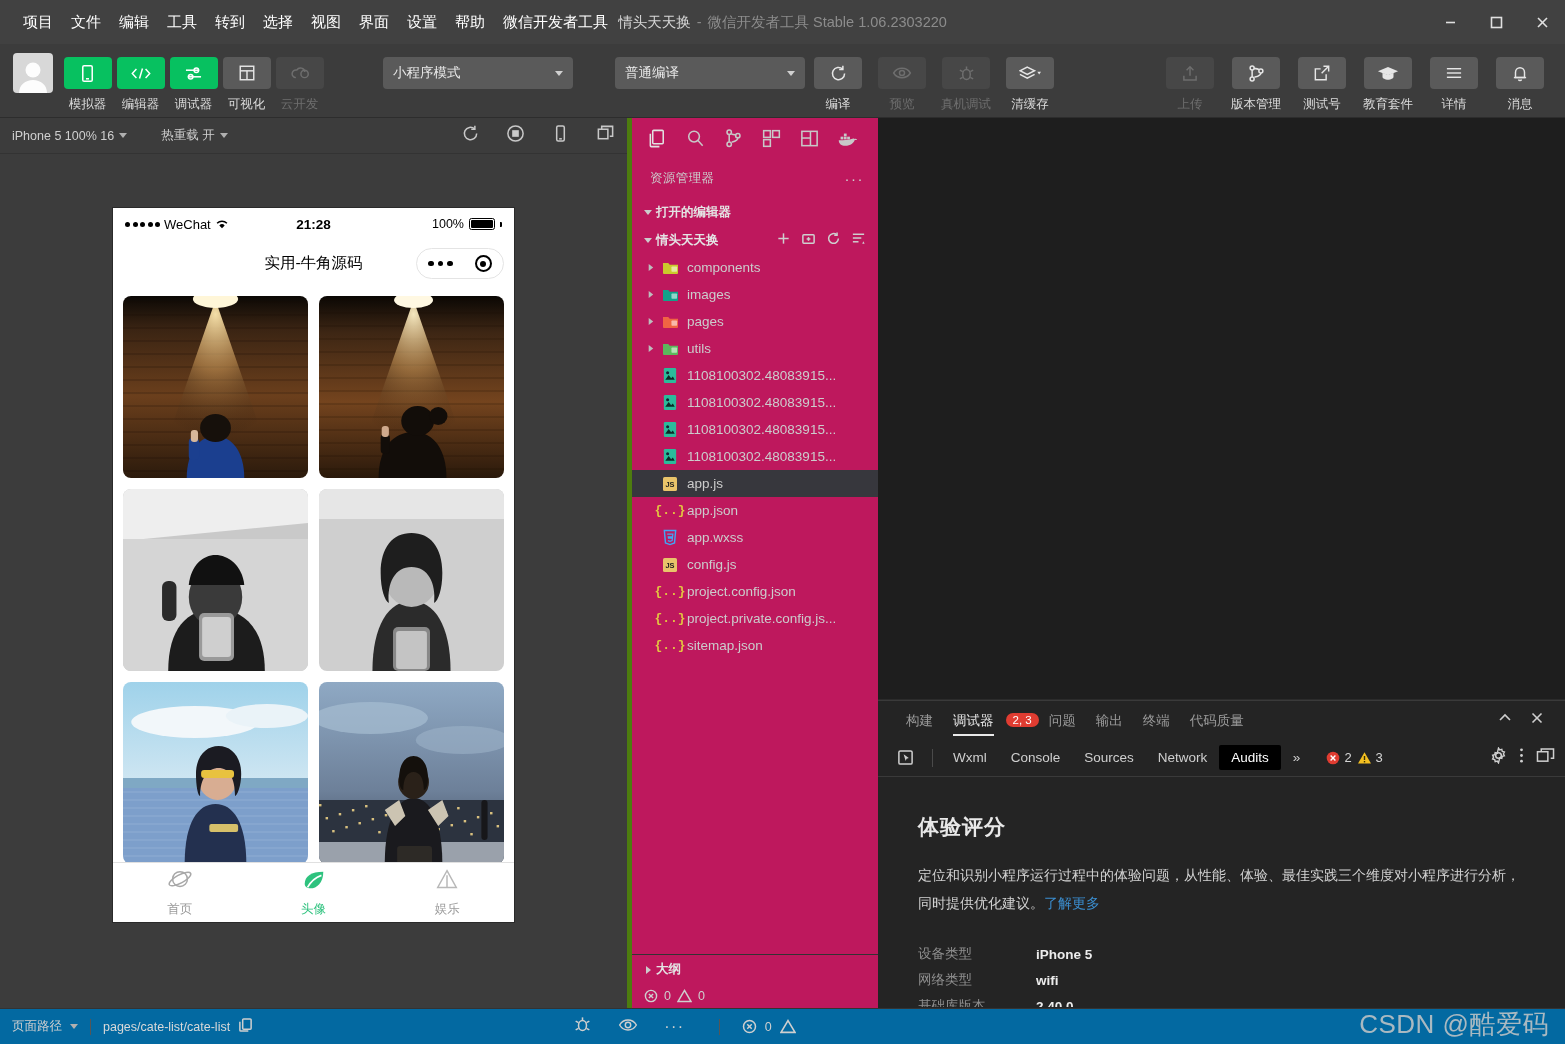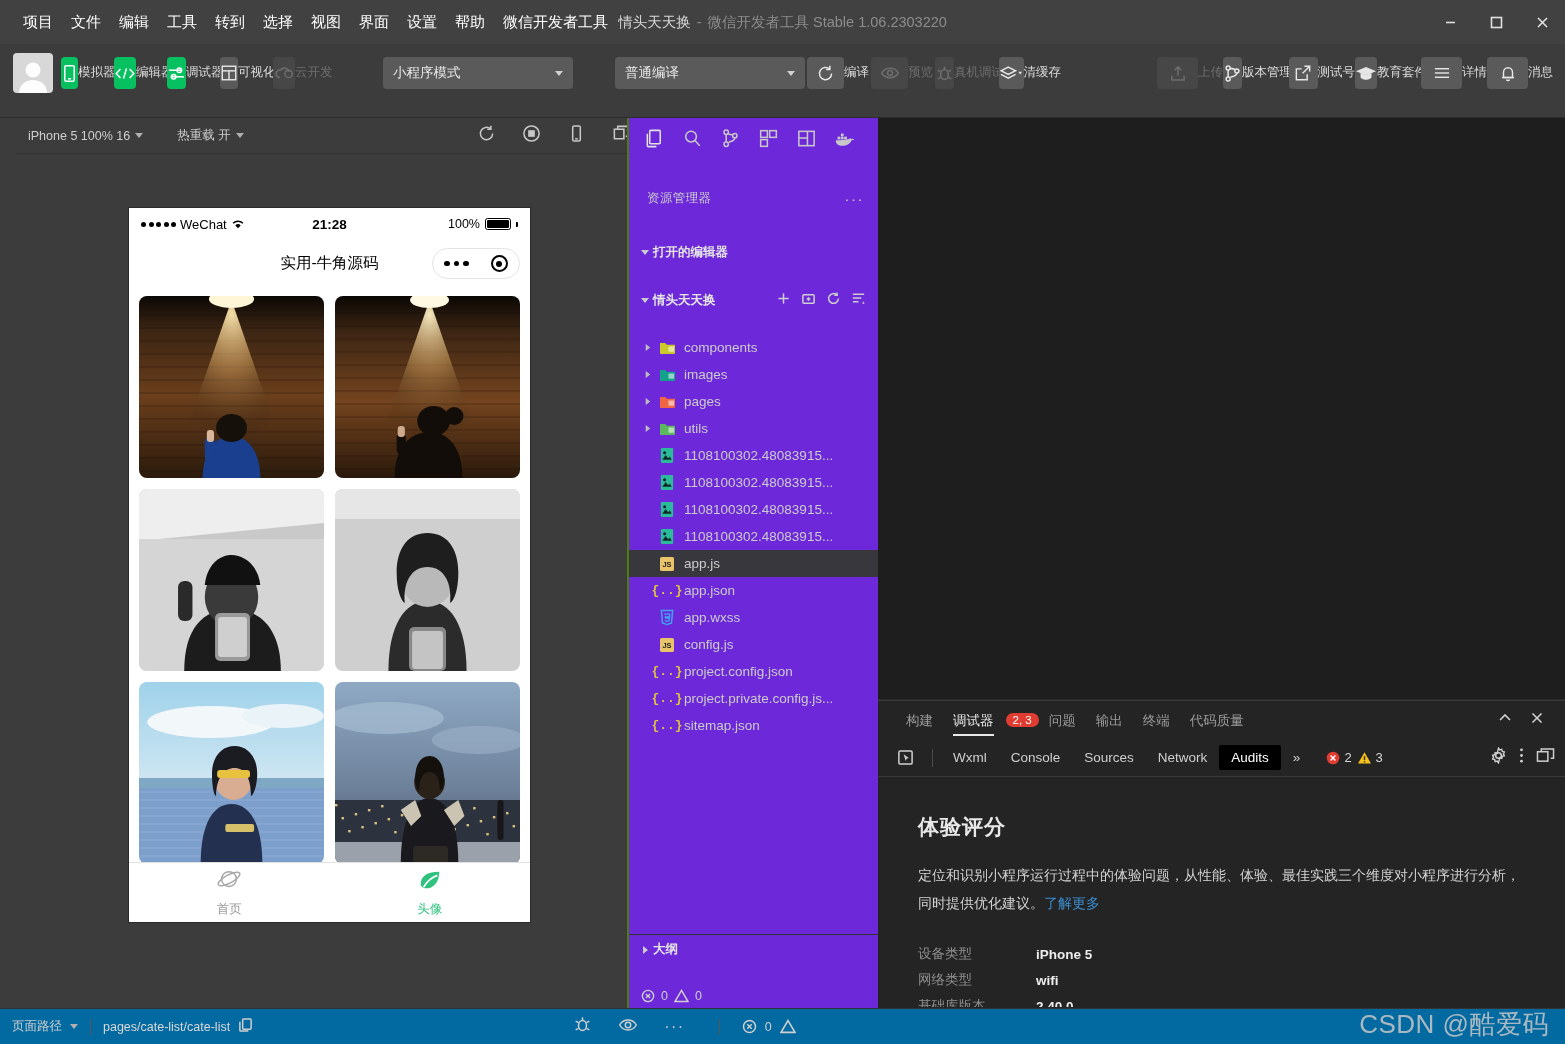--- a/index.html
+++ b/index.html
@@ -41,21 +41,21 @@
   .toolbar {
     position: absolute; top: 44px; left: 0; width: 1565px; height: 74px;
     background: #3c3c3c; border-bottom: 1px solid #2d2d2d;
   }
   .tb-left { position: absolute; left: 13px; top: 5px; display: flex; align-items: flex-start; gap: 8px; }
   .avatar {
     width: 40px; height: 40px; border-radius: 4px; background: #d8d8d8; margin-top: 4px;
     display: flex; align-items: flex-end; justify-content: center; overflow: hidden;
   }
   .avatar svg { display:block; }
-  .tbgroup { display: flex; flex-direction: row; align-items: center; width: 53px; }
+  .tbgroup { display: flex; flex-direction: column; align-items: center; width: 53px; }
   .tbtn {
     width: 48px; height: 32px; border-radius: 4px; margin-top: 8px;
     display: flex; align-items: center; justify-content: center; cursor: default;
   }
   .tbtn.green { background: #07c160; }
   .tbtn.grey  { background: #5a5a5a; }
   .tbtn.dis   { background: #474747; }
   .tblabel { color: #dcdcdc; font-size: 12.5px; margin-top: 7px; white-space: nowrap; }
   .tblabel.dim { color: #6e6e6e; }
 
@@ -70,21 +70,21 @@
     border-left: 4px solid transparent; border-right: 4px solid transparent;
     border-top: 5px solid #d0d0d0;
   }
   .sel-mode { width: 190px; }
   .sel-build { width: 190px; }
 
   .tb-right { position: absolute; right: 12px; top: 5px; display: flex; align-items: flex-start; }
 
   
   .simpane {
-    position: absolute; left: 16px; top: 118px; width: 627px; height: 890px; background: #3c3c3c;
+    position: absolute; left: 0; top: 118px; width: 627px; height: 890px; background: #3c3c3c;
   }
   .sim-toolbar {
     height: 36px; display: flex; align-items: center; padding: 0 12px;
     border-bottom: 1px solid #333; background: #3c3c3c;
   }
   .sim-sel { color: #cfcfcf; font-size: 12.5px; display:flex; align-items:center; gap:5px; cursor: default; }
   .sim-sel .caret2 {
     width: 0; height: 0; border-left: 4px solid transparent; border-right: 4px solid transparent;
     border-top: 5px solid #b0b0b0;
   }
@@ -129,22 +129,22 @@
   .ph-tabbar {
     position:absolute; bottom:0; left:0; right:0; height:60px; background:#fff;
     border-top:1px solid #e0e0e0; display:flex;
   }
   .tabitem { flex:1; display:flex; flex-direction:column; align-items:center; justify-content:center; gap:4px; cursor:default; }
   .tabitem .tl { font-size:12.5px; color:#999; }
   .tabitem.active .tl { color:#2ec27e; }
 
   
   .explorer {
-    position:absolute; left:627px; top:118px; width:251px; height:890px; background:#6d28d9;
-    border-left:2px solid #4d7c0f; display:flex; flex-direction:column;gap:20px;
+    position:absolute; left:627px; top:118px; width:251px; height:890px; background:#be185d;
+    border-left:5px solid #4d7c0f; display:flex; flex-direction:column;
   }
   .act-bar { height:40px; display:flex; align-items:center; gap:0px; padding:0 6px; }
   .act-ico { width:38px; height:36px; display:flex; align-items:center; justify-content:center; cursor:default; }
   .exp-head { height:40px; display:flex; align-items:center; padding:0 14px 0 18px; }
   .exp-head .t { color:#cccccc; font-size:12.5px; letter-spacing:.4px; }
   .exp-head .more { margin-left:auto; color:#cfcfcf; font-size:15px; letter-spacing:1.5px; cursor:default; }
   .sect {
     height:28px; display:flex; align-items:center; padding-left:8px; color:#e4e4e4;
     font-size:12.5px; font-weight:bold; cursor:default;
   }
@@ -732,20 +732,27 @@
                 </svg></span>
               <span class="tl">首页</span>
             </div>
             <div class="tabitem active">
               <span><svg width="26" height="26" viewBox="0 0 28 28">
                   <path d="M4 18c0-8 7-13 20-13 0 12-7 18-14 18-3.5 0-6-2-6-5z" fill="#2ec27e"></path>
                   <path d="M7 22c4-7 9-11 15-13" stroke="#fff" stroke-width="1.8" fill="none"></path>
                 </svg></span>
               <span class="tl">头像</span>
             </div>
+            <div class="tabitem">
+              <span><svg width="26" height="26" viewBox="0 0 28 28" color="#b8b8b8">
+                  <polygon class="sr" points="14,4 24,22 4,22"></polygon>
+                  <line class="sr" x1="14" y1="9" x2="14" y2="22"></line>
+                </svg></span>
+              <span class="tl">娱乐</span>
+            </div>
           </div>
       </div>
     </div>
   </div>
 
   <div class="explorer">
     <div class="act-bar">
       <span class="act-ico">
         <svg width="21" height="21" viewBox="0 0 22 22" color="#e2e2e2">
             <rect class="sr" x="6" y="2.5" width="11" height="14" rx="1"></rect>

